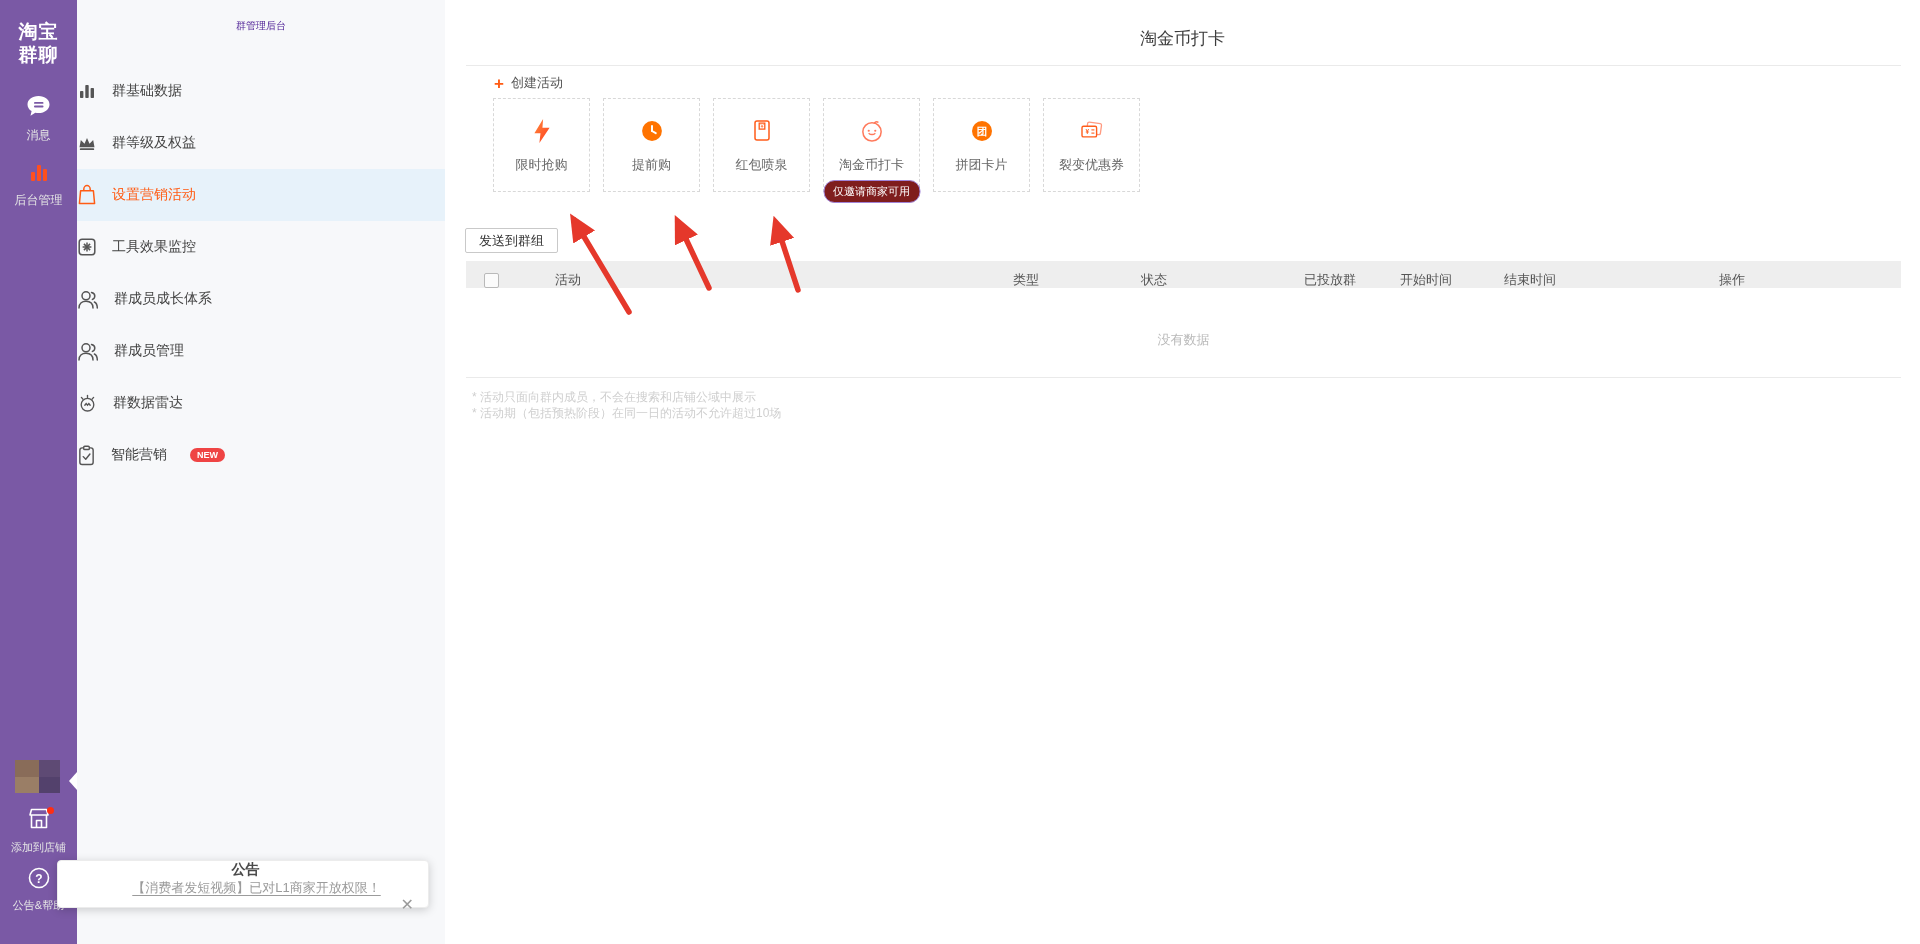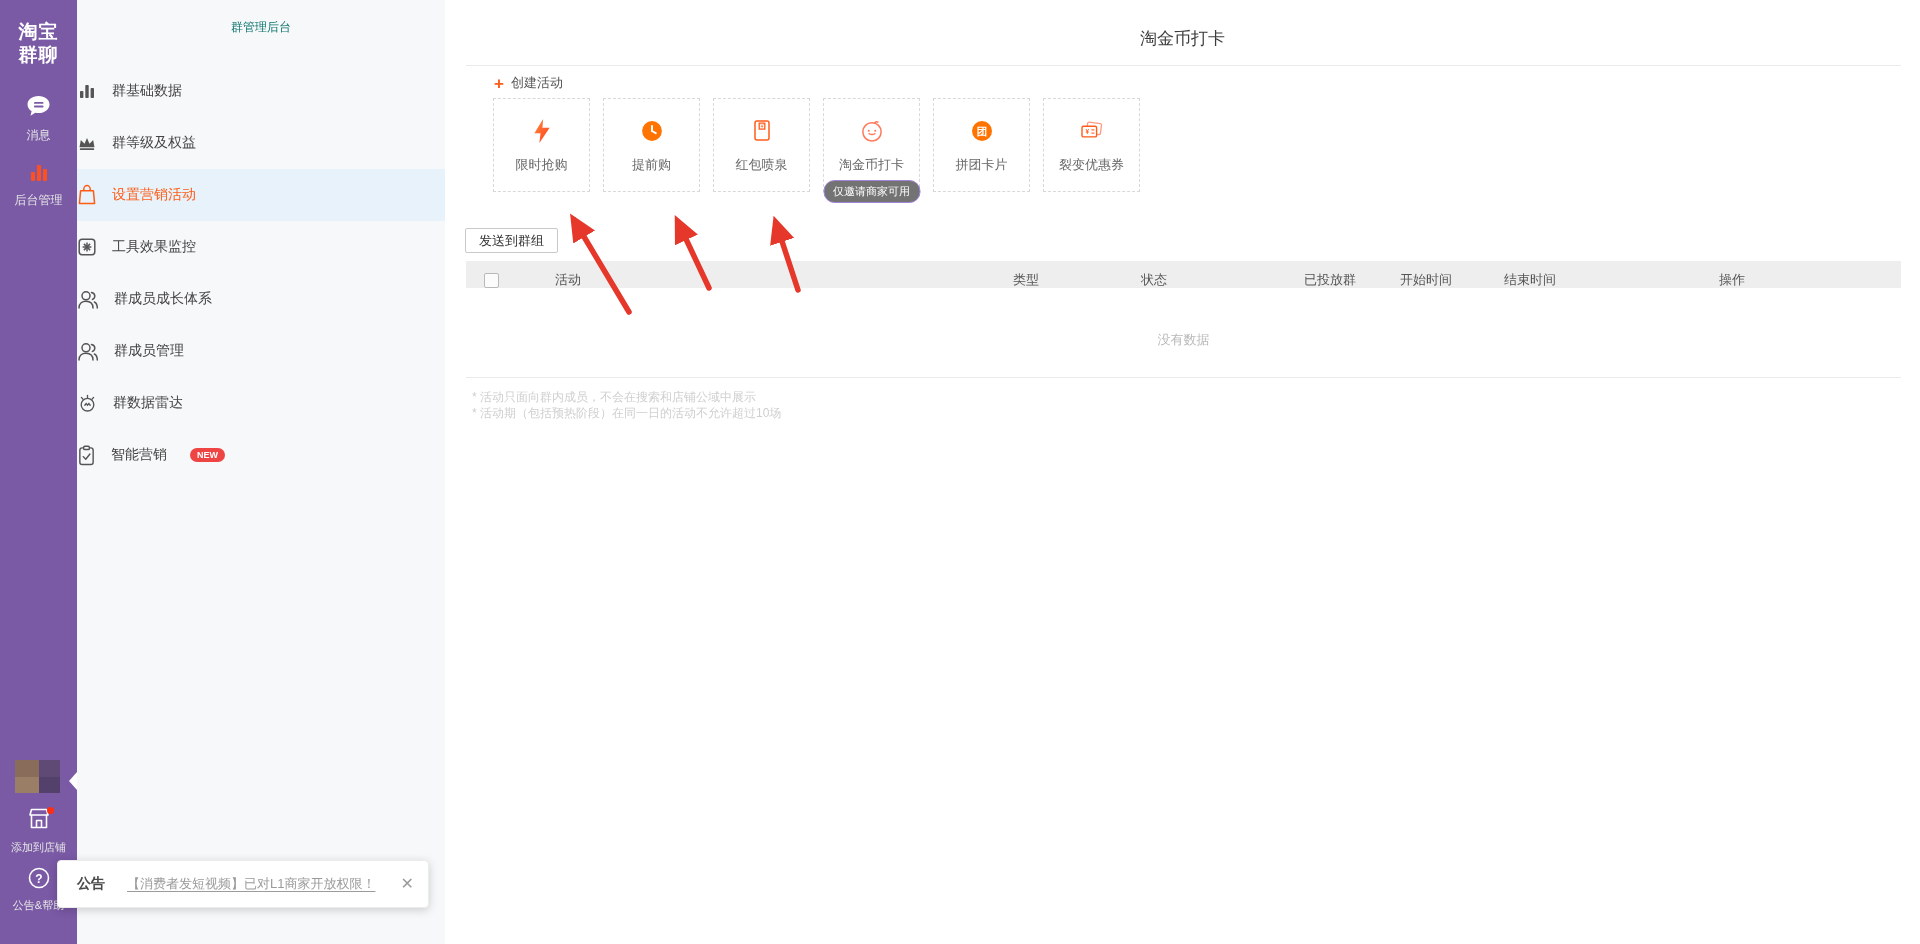--- a/index.html
+++ b/index.html
@@ -23,21 +23,21 @@
   .rail-caret { position:absolute; left:69px; top:772px; width:0; height:0;
                 border-top:9px solid transparent; border-bottom:9px solid transparent; border-right:8px solid #fff; }
   .rail-shop { top:806px; }
   .rail-shop .ri-label { font-size:11px; }
   .red-dot { position:absolute; left:47px; top:1px; width:7px; height:7px; background:#ff2e12; border-radius:50%; }
   .rail-help { top:866px; }
   .rail-help .ri-label { font-size:11px; }
 
   
   .sidebar { position:absolute; left:77px; top:0; width:368px; height:944px; background:#f7f8fa; }
-  .sb-title { position:absolute; top:19px; left:0; width:368px; text-align:center; font-size:12px; color:#0f766e; }
+  .sb-title { position:absolute; top:19px; left:0; width:368px; text-align:center; font-size:10px; color:#4c1d95; }
   .sb-list { position:absolute; top:65px; left:0; width:368px; }
   .sb-item { height:52px; display:flex; align-items:center; gap:15px;
              font-size:14px; color:#444; cursor:pointer; }
   .sb-item svg { color:#555; flex:0 0 auto; }
   .sb-item.active { background:#e7f2fa; color:#ff5c14; }
   .sb-item.active svg { color:#ff5c14; }
   .sb-badge { margin-left:8px; background:#ef4444; color:#fff; font-size:9px; font-weight:bold;
               padding:2px 7px; border-radius:9px; line-height:10px; }
 
   
@@ -48,21 +48,21 @@
   .create-row { position:absolute; top:74px; left:49px; display:flex; align-items:center; gap:7px; cursor:pointer; }
   .plus { color:#ff5c14; font-size:17px; line-height:17px; font-weight:bold; }
   .create-label { font-size:13px; color:#555; }
 
   .cards { position:absolute; top:98px; left:48px; display:flex; gap:13px; }
   .card { position:relative; width:97px; height:94px; border:1px dashed #d8d8d8; background:#fff;
           display:flex; flex-direction:column; align-items:center; justify-content:center; gap:11px; cursor:pointer; }
   .card-icon { height:28px; display:flex; align-items:center; justify-content:center; }
   .card-label { font-size:13px; color:#666; white-space:nowrap; }
   .invite-badge { position:absolute; left:50%; bottom:-12px; transform:translateX(-50%); white-space:nowrap;
-                  background:#737373; border:1px solid #a184d8; color:#fff; font-size:11px;
+                  background:#7f1d1d; border:1px solid #a184d8; color:#fff; font-size:11px;
                   padding:3px 9px; border-radius:11px; z-index:3; }
 
   .send-btn { position:absolute; top:228px; left:20px; width:93px; height:25px; background:#fff;
               border:1px solid #c9c9c9; border-radius:2px; font-size:13px; color:#333;
               display:flex; align-items:center; justify-content:center; cursor:pointer;
               font-family:"Liberation Sans","DejaVu Sans",sans-serif; }
 
   .thead { position:absolute; top:261px; left:21px; width:1435px; height:27px; background:#eeeeee; }
   .th { position:absolute; top:0; height:38px; line-height:38px; font-size:13px; color:#555; }
   .cb { position:absolute; left:18px; top:12px; width:15px; height:15px; background:#fbfbfb;
@@ -72,21 +72,21 @@
 
   .empty { position:absolute; top:331px; left:21px; width:1435px; text-align:center; font-size:13px; color:#b9b9b9; }
   .notes { position:absolute; top:389px; left:27px; font-size:12px; color:#cfcfcf; line-height:16px; }
 
   
   .arrows { position:absolute; left:0; top:0; width:1920px; height:944px; pointer-events:none; z-index:8; }
 
   
   .toast { position:absolute; left:57px; top:860px; width:372px; height:48px; background:#fff;
            border:1px solid #ececec; border-radius:4px; box-shadow:0 2px 10px rgba(0,0,0,.18);
-           display:flex; align-items:center; padding:0 14px 0 19px; z-index:30; }
+           display:flex; align-items:center; padding:0 14px 0 19px; z-index:30;flex-direction:column; }
   .toast-label { font-size:14px; font-weight:bold; color:#4a4a4a; }
   .toast-link { margin-left:22px; font-size:13px; color:#9b9b9b; text-decoration:underline;
                 text-underline-offset:3px; cursor:pointer; white-space:nowrap; }
   .toast-close { margin-left:auto; font-size:16px; color:#9b9b9b; cursor:pointer; line-height:16px; }
 </style>
 </head>
 <body>
 
 <div id="app">
 

